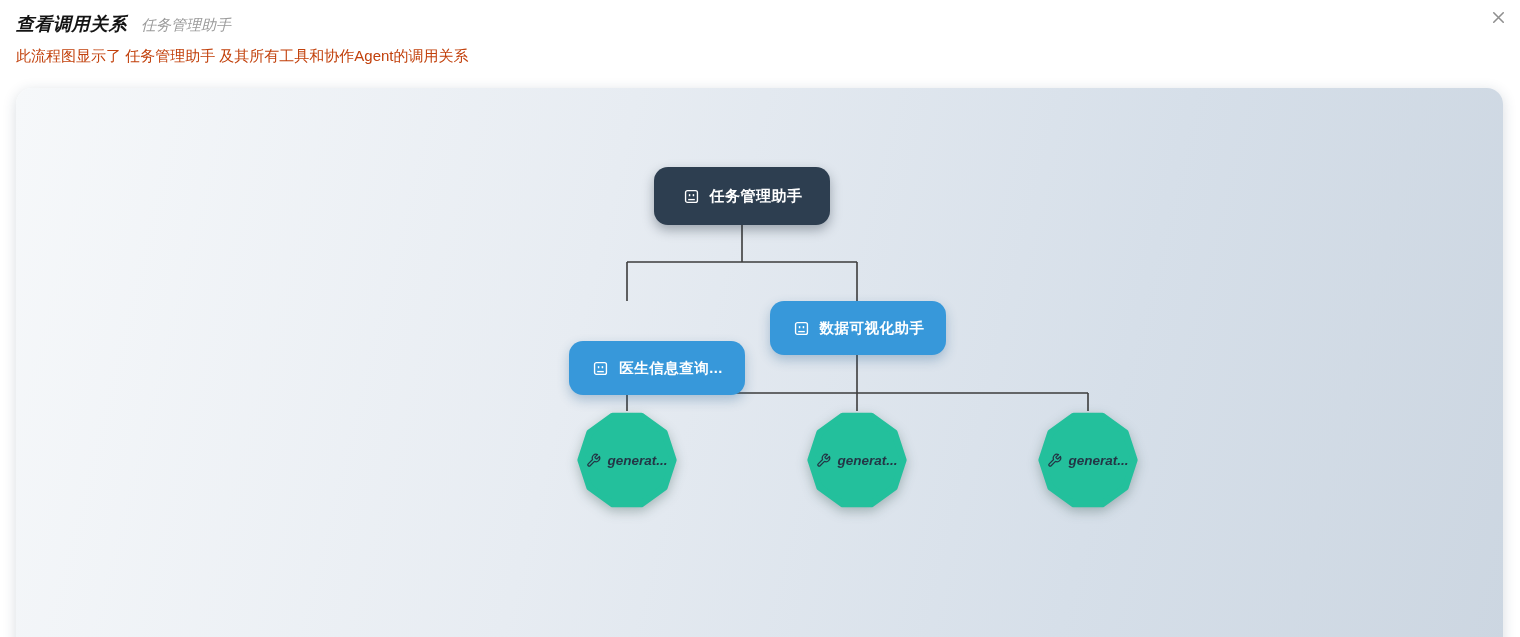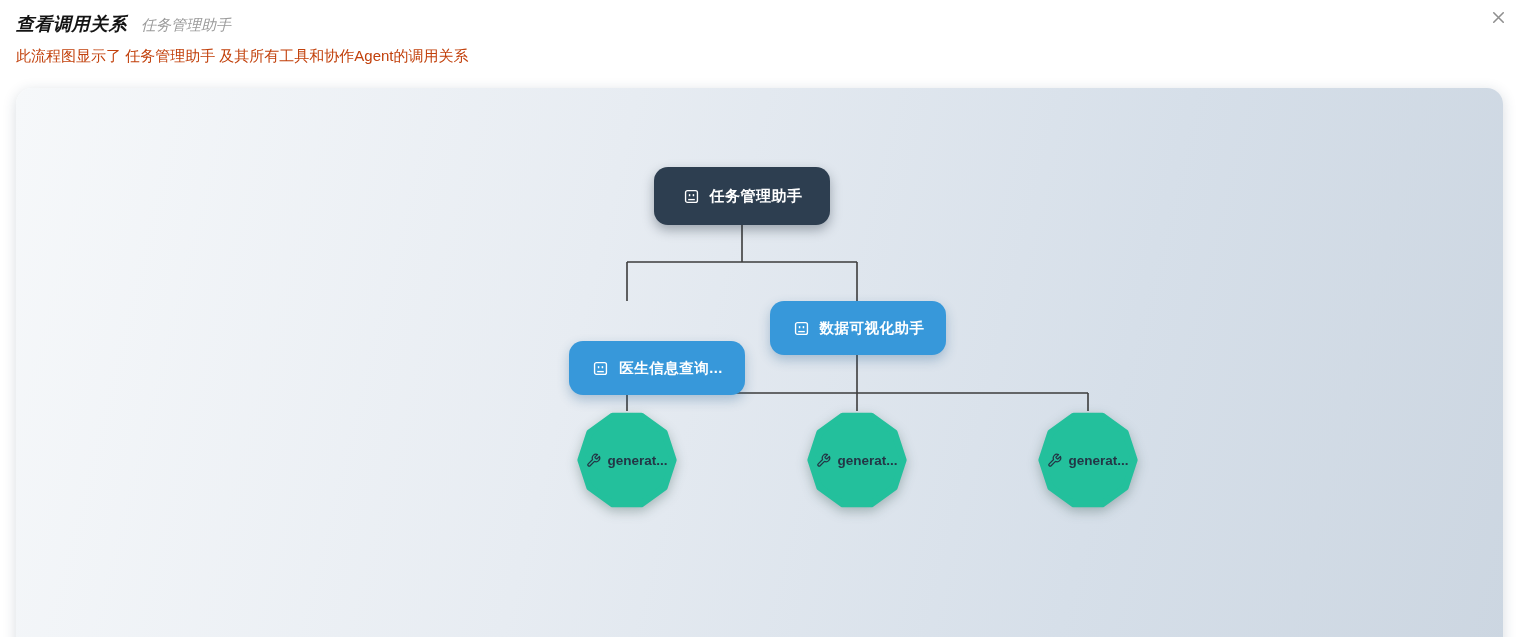--- a/index.html
+++ b/index.html
@@ -37,21 +37,21 @@
   .node-agent-1 { left:553px; top:213px;margin-top:40px; }
   .node-agent-2 { left:754px; top:213px; }
 
   .node-tool { position:absolute; width:104px; height:104px; z-index:2; cursor:pointer; }
   .node-tool-1 { left:559px; top:320px; }
   .node-tool-2 { left:789px; top:320px; }
   .node-tool-3 { left:1020px; top:320px; }
   .node-tool svg.decagon { position:absolute; left:0; top:0; width:104px; height:104px;
                            filter:drop-shadow(0 4px 6px rgba(20,60,50,.30)); }
   .tool-content { position:absolute; inset:0; display:flex; align-items:center; justify-content:center;
-                  gap:6px; color:#233646; font-size:13.5px; font-weight:bold; }
+                  gap:6px; color:#233646; font-size:13.5px; font-weight:bold;font-style:italic; }
   .tool-content .wrench-icon svg { width:15px; height:15px; display:block; }
 </style>
 </head>
 <body>
 
 <div class="dialog-header">
   <div class="title-row">
     <span class="dialog-title">查看调用关系</span>
     <span class="dialog-subtitle">任务管理助手</span>
   </div>

